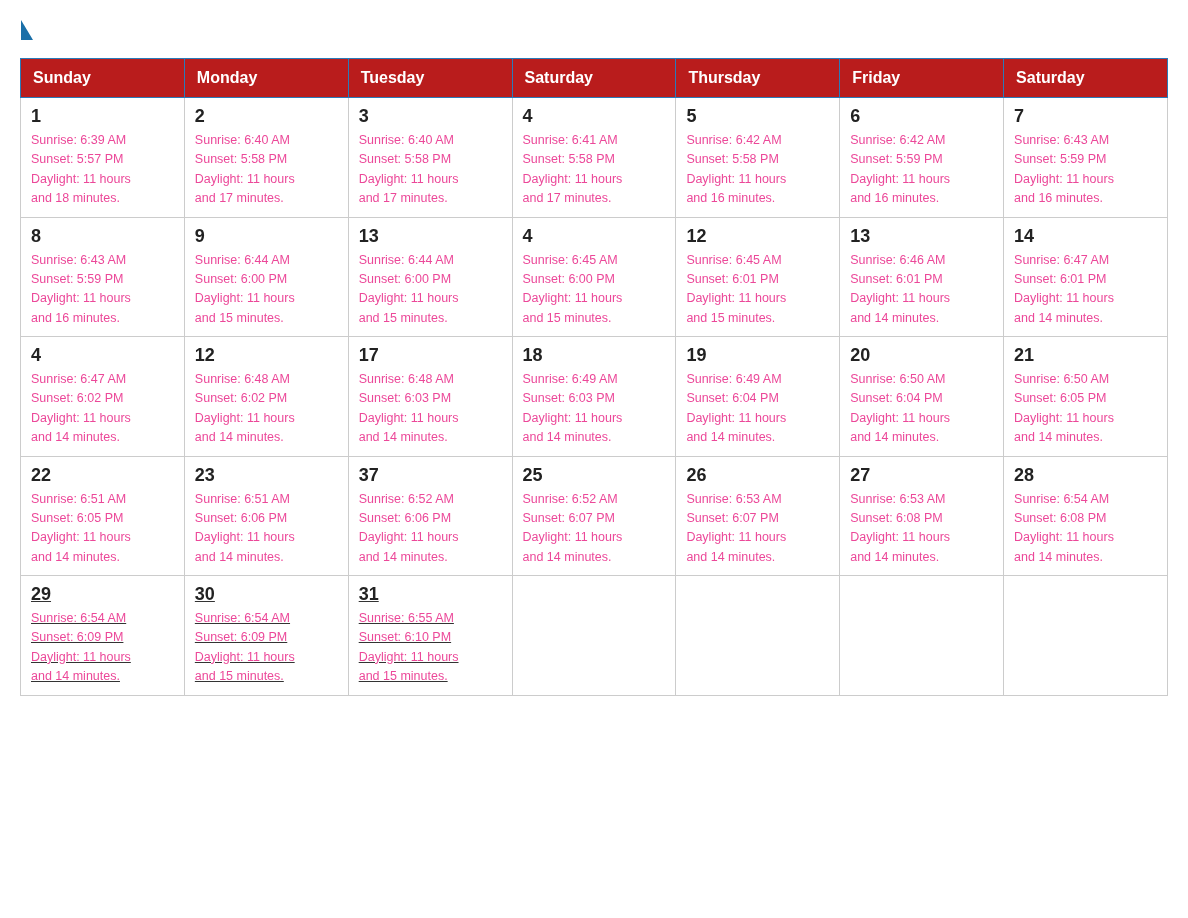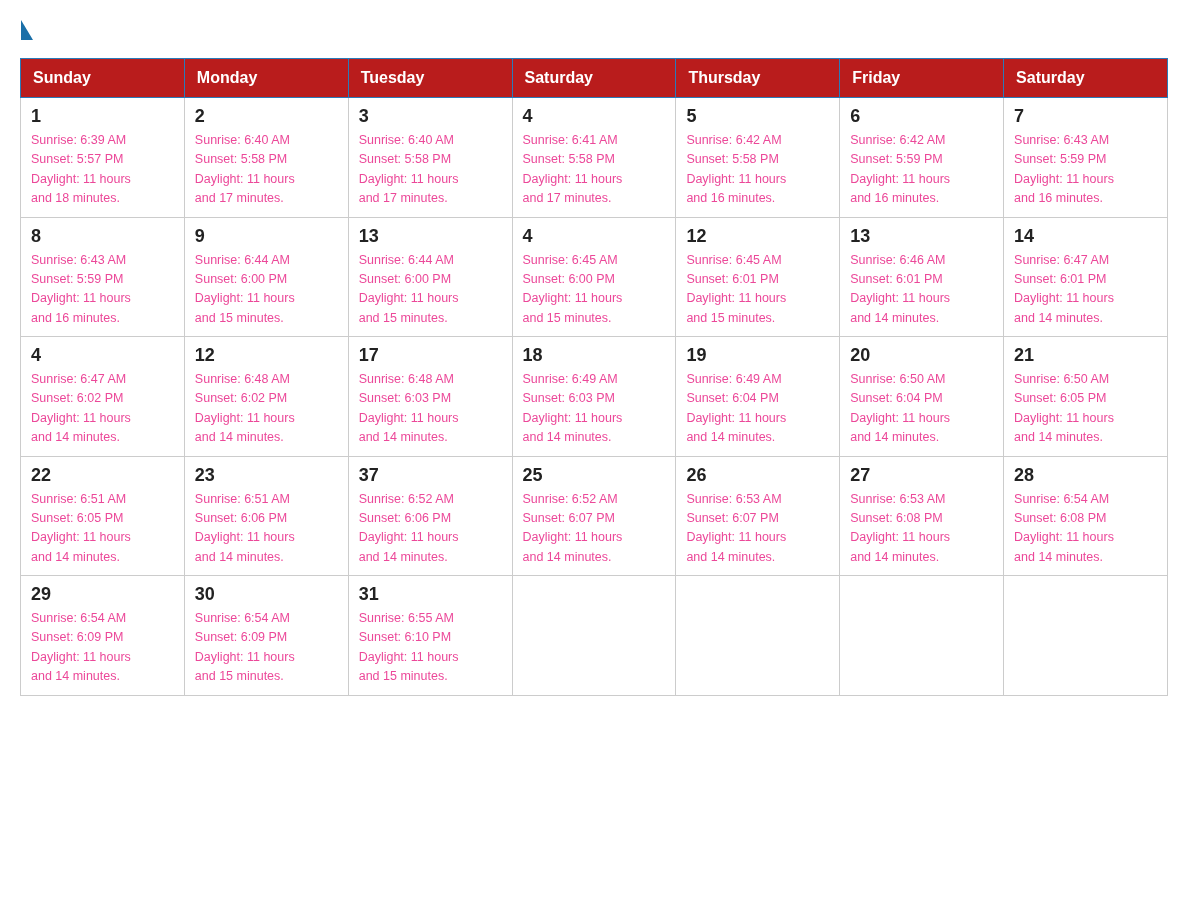--- a/index.html
+++ b/index.html
@@ -76,20 +76,21 @@
       font-size: 13px;
       color: #333;
       width: 14.28%;
     }
     tbody tr td {
       height: 110px;
     }
     tbody tr:last-child td {
       height: auto;
       min-height: 110px;
+      text-decoration: underline;
     }
     .day-number {
       font-size: 18px;
       font-weight: bold;
       color: #222;
       display: block;
       margin-bottom: 4px;
     }
     .day-info {
       font-size: 12.5px;

